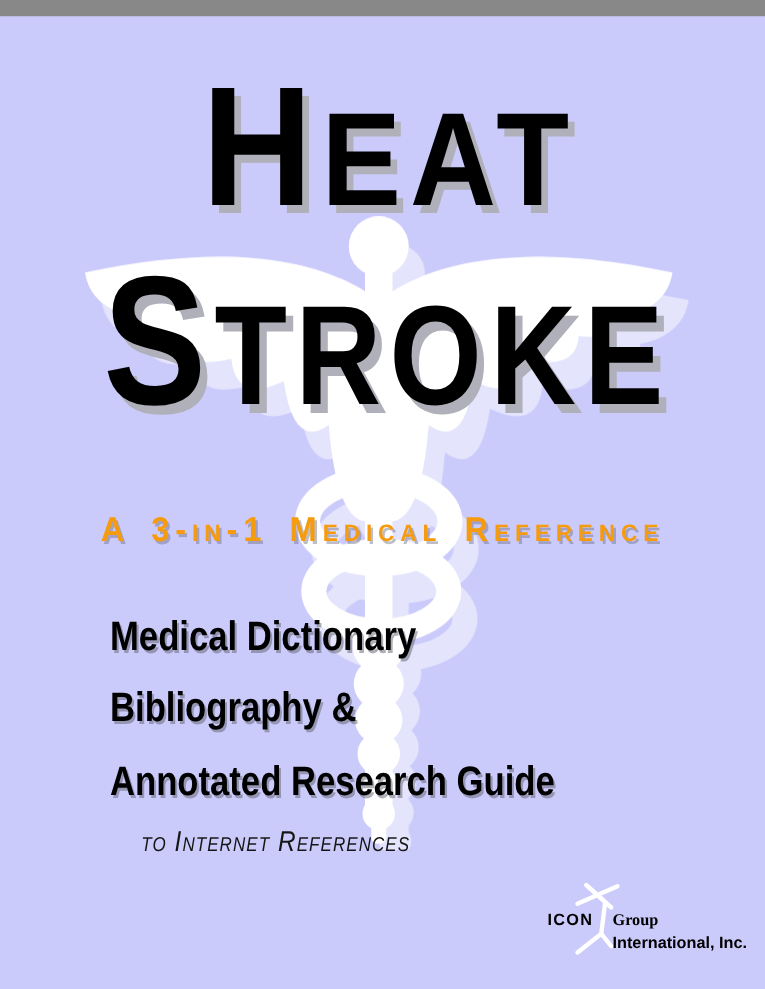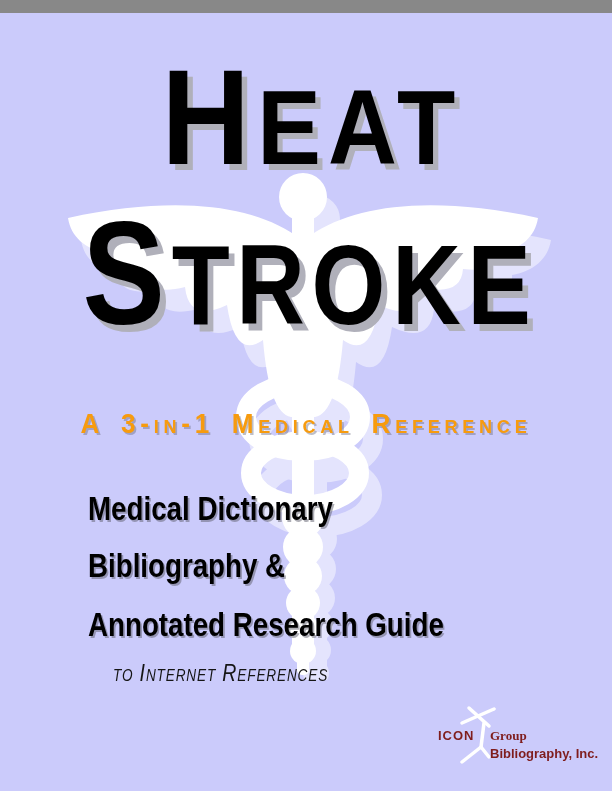--- a/index.html
+++ b/index.html
@@ -50,21 +50,21 @@
   
   .tagline{
     position:absolute;left:113px;top:649px;
     font-size:23px;font-weight:400;font-style:italic;line-height:1;
     font-variant:small-caps;letter-spacing:1px;white-space:nowrap;
     color:#151515;
     transform:scaleX(0.85);transform-origin:0 50%;
     z-index:3;
   }
   
-  .logo{position:absolute;left:438px;top:692px;width:164px;height:64px;color:#7f1d1d;z-index:3;}
+  .logo{position:absolute;left:438px;top:692px;width:164px;height:64px;color:#000000;z-index:3;}
   .logo span{position:absolute;font-size:13px;font-weight:700;line-height:1;white-space:nowrap;}
   .logo .l-icon{left:0;top:24px;letter-spacing:1px;}
   .logo .l-group{left:52px;top:24px;font-family:Liberation Serif, serif;}
   .logo .l-intl{left:52px;top:42px;}
   .logo svg{position:absolute;left:0;top:0;}
 </style>
 </head>
 <body>
 
 <div class="cover">
@@ -128,16 +128,16 @@
       <g stroke="#ffffff" stroke-width="3.5" stroke-linecap="round" fill="none">
         <line x1="24" y1="18" x2="56" y2="4"></line>
         <line x1="31" y1="3" x2="51" y2="21"></line>
         <line x1="46" y1="18" x2="43" y2="42"></line>
         <line x1="43" y1="42" x2="24" y2="57"></line>
         <line x1="43" y1="42" x2="51" y2="52"></line>
       </g>
     </svg>
     <span class="l-icon">ICON</span>
     <span class="l-group">Group</span>
-    <span class="l-intl">Bibliography, Inc.</span>
+    <span class="l-intl">International, Inc.</span>
   </div>
 
 </div>
 
 </body></html>

